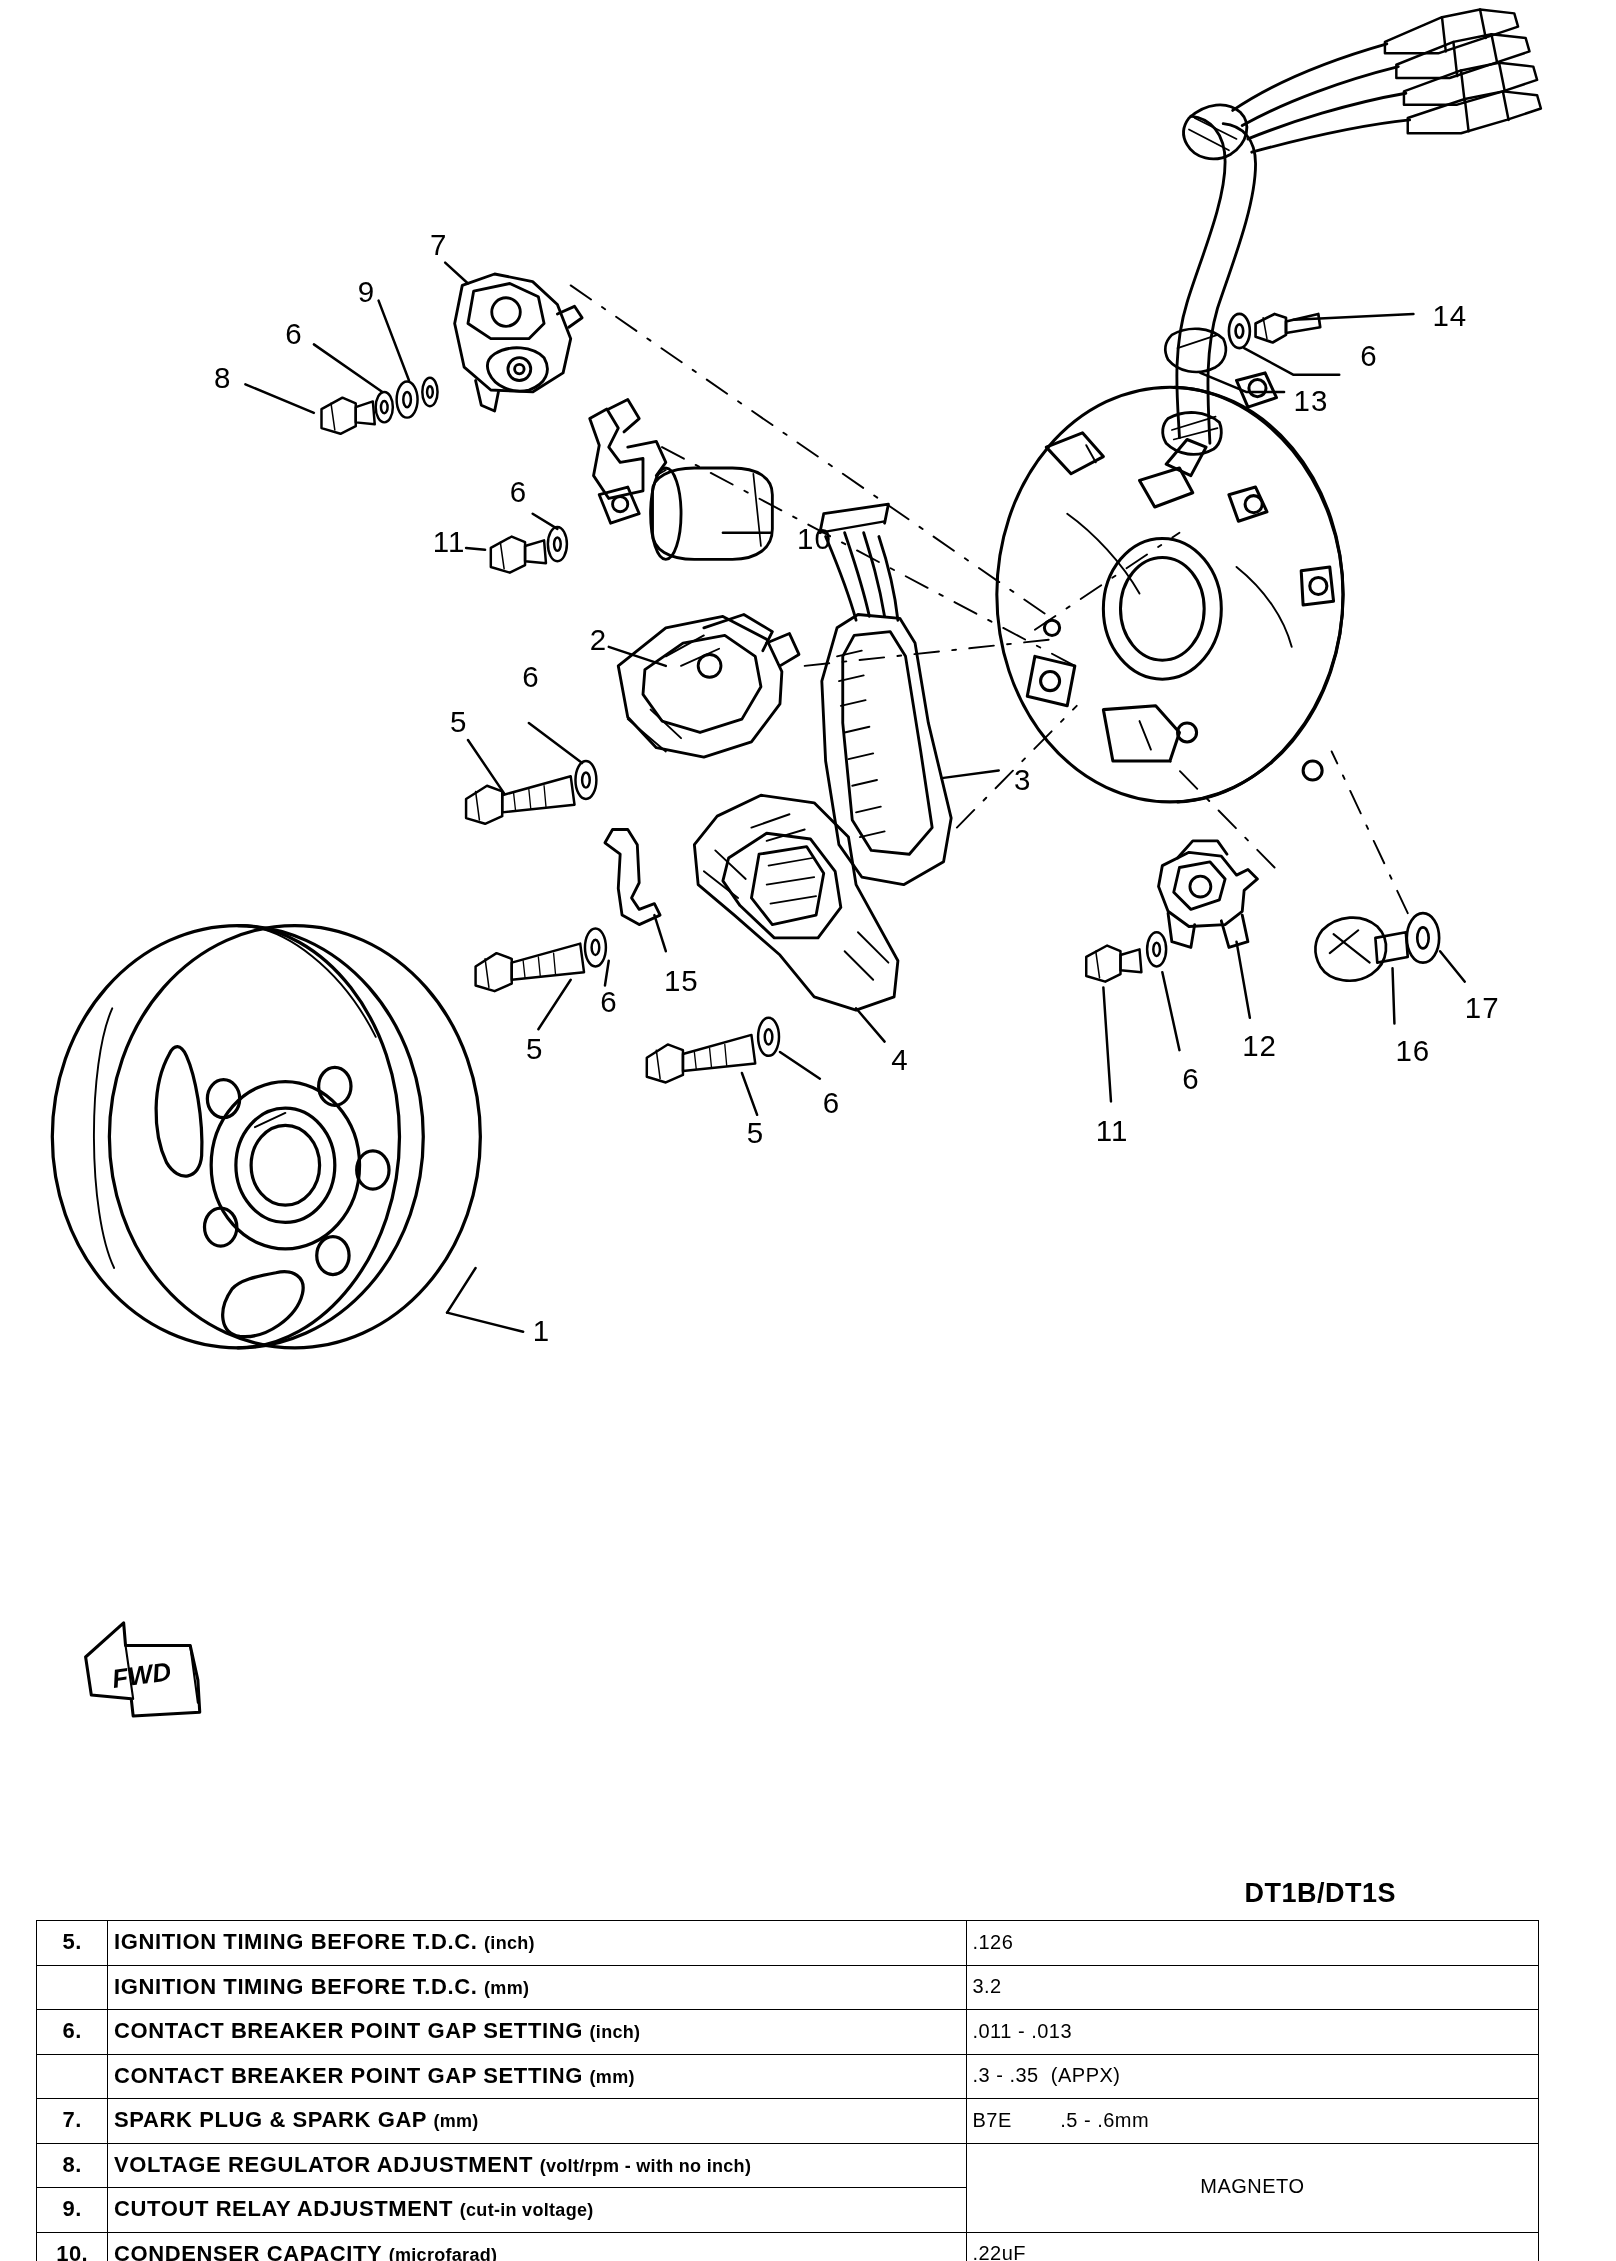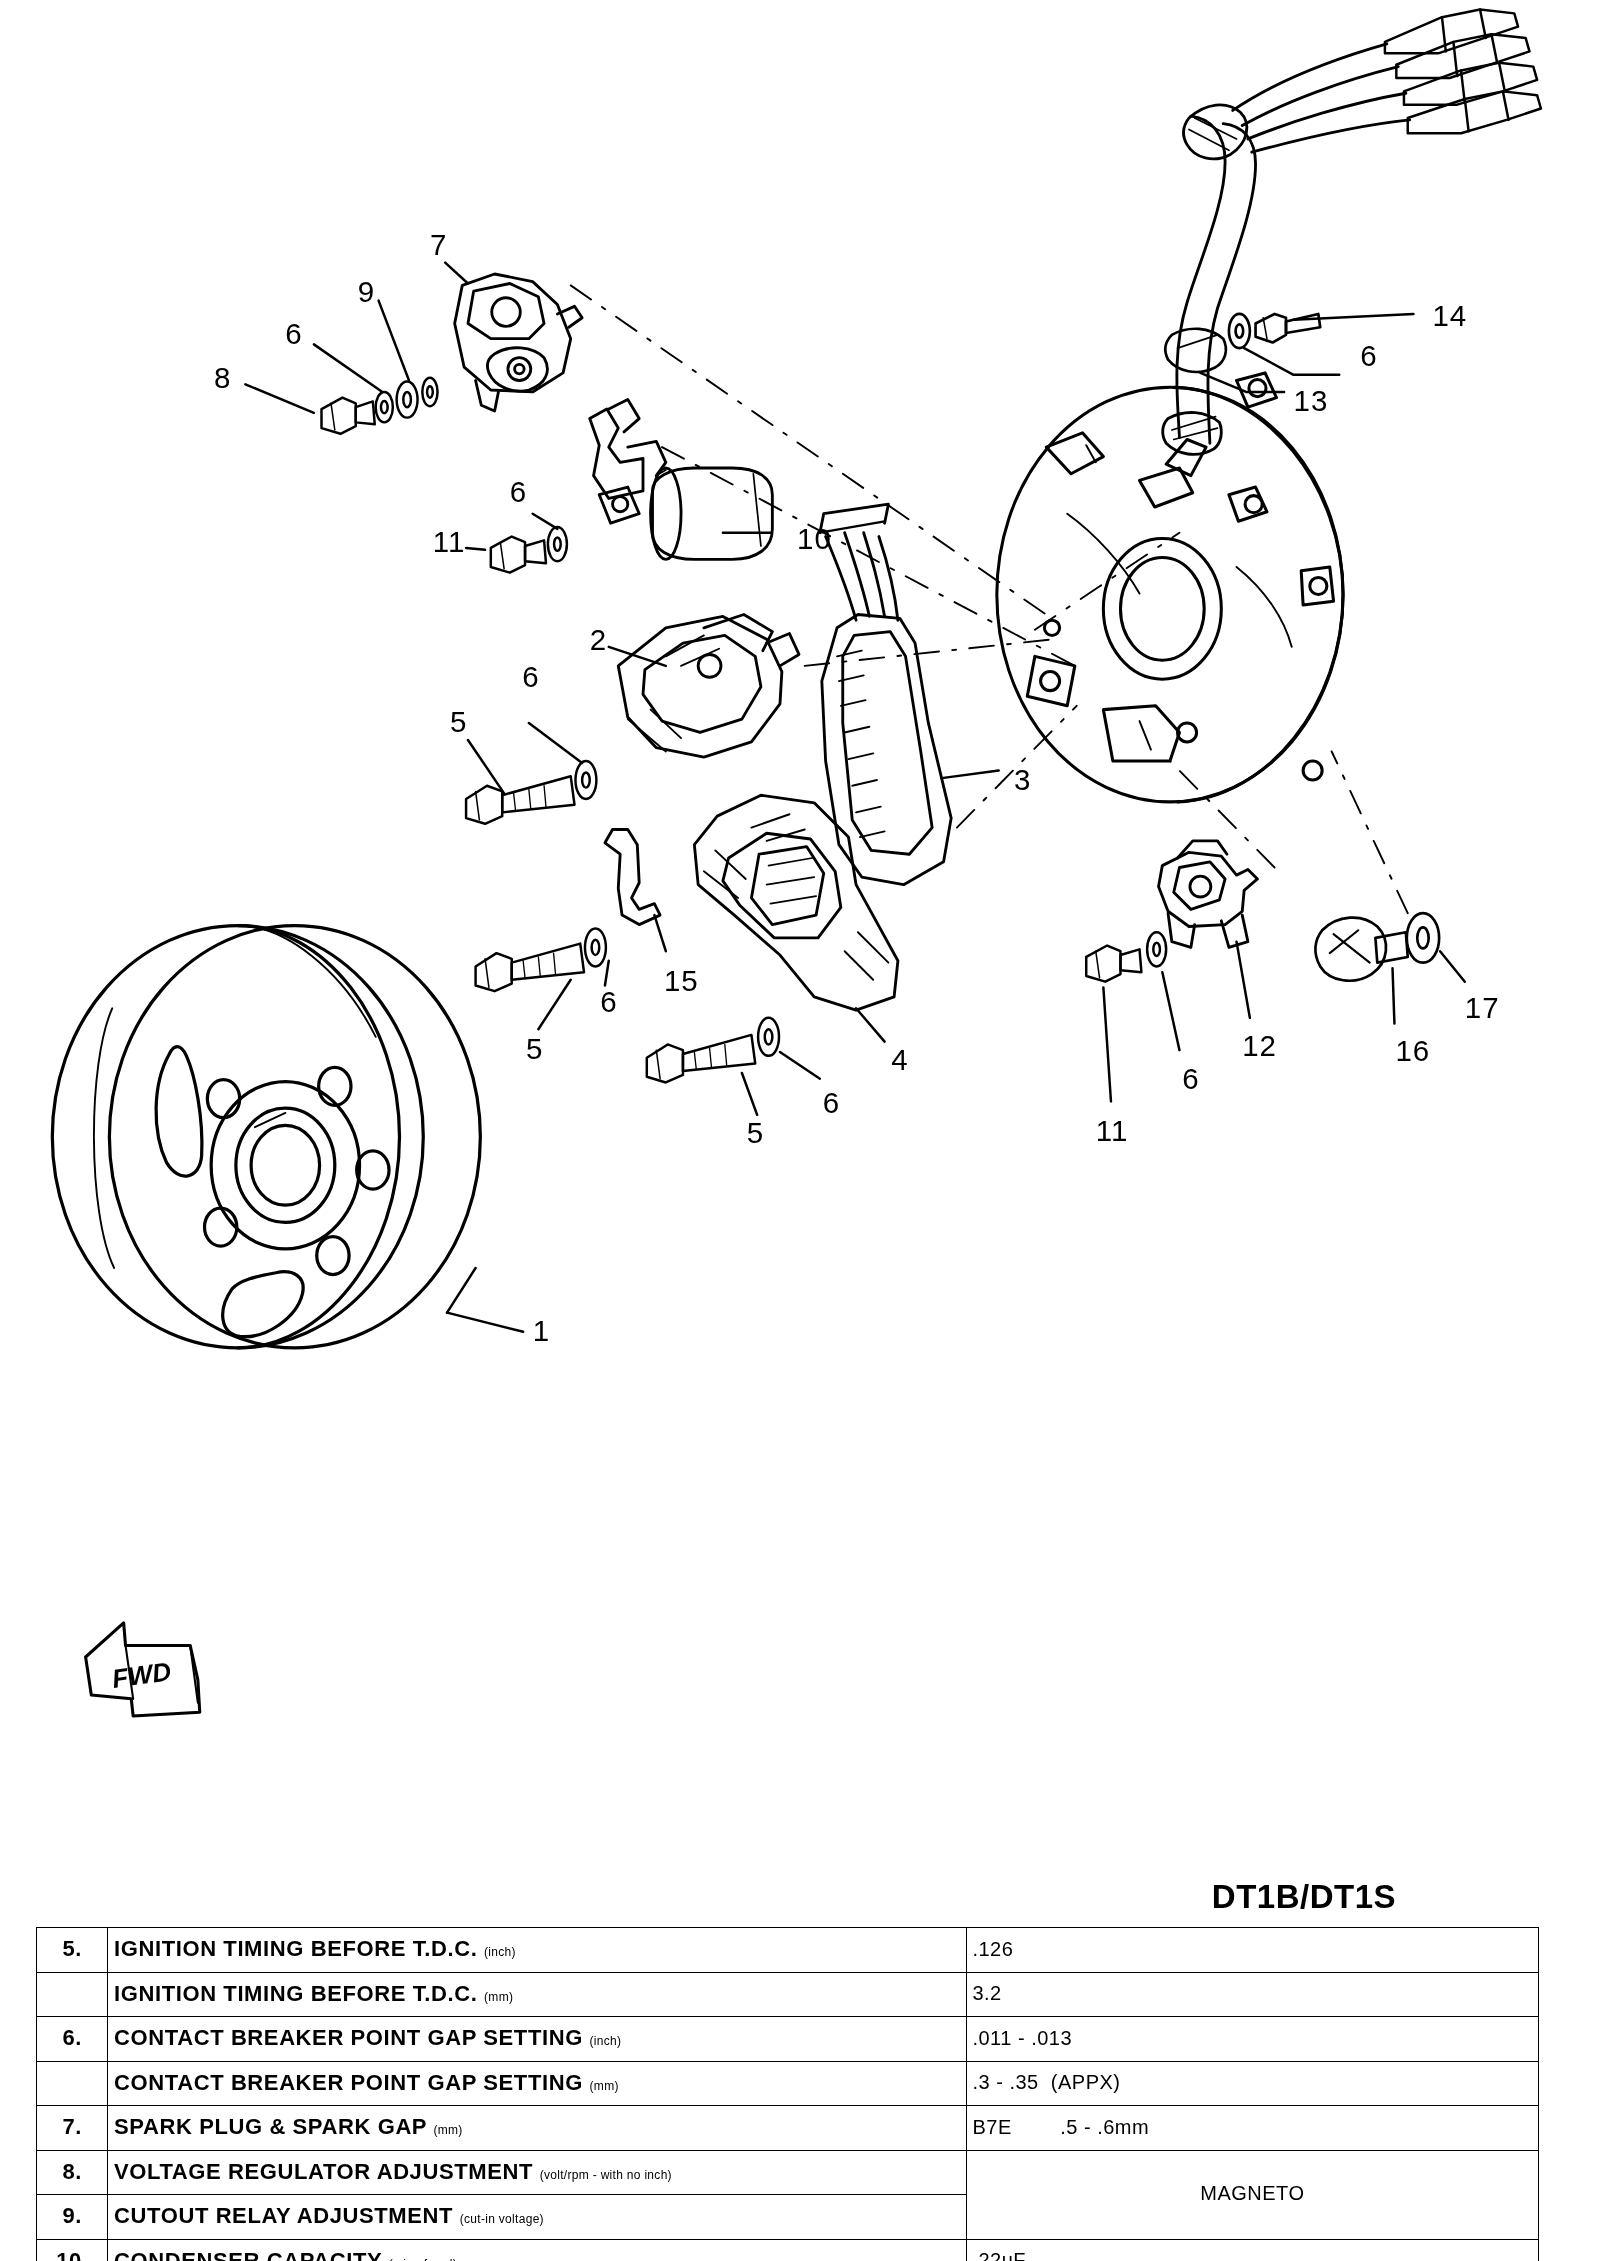--- a/index.html
+++ b/index.html
@@ -36,21 +36,21 @@
   
   #spec-wrap {
     position: absolute;
     left: 36px;
     top: 1878px;
     width: 1541px;
   }
   #spec-variant {
     text-align: right;
     padding-right: 181px;
-    font-size: 33px;
+    font-size: 27px;
     font-weight: bold;
     letter-spacing: 0.5px;
     margin-bottom: 11.4px;
   }
   table.spec {
     border-collapse: collapse;
     width: 1503px;
     table-layout: fixed;
   }
   table.spec, table.spec td {
@@ -69,22 +69,22 @@
     letter-spacing: 0.5px;
   }
   td.desc {
     width: 846px;
     font-size: 22px;
     font-weight: bold;
     letter-spacing: 0.6px;
     white-space: nowrap;
   }
   td.desc .small {
-    font-weight: normal;
-    font-size: 12px;
+    font-weight: bold;
+    font-size: 18px;
     letter-spacing: 0.3px;
   }
   td.val {
     font-size: 20px;
     font-weight: 400;
     letter-spacing: 0.5px;
     padding-left: 13.3px;
     white-space: pre;
   }
   .no-bottom { border-bottom: none; text-align: center; }

